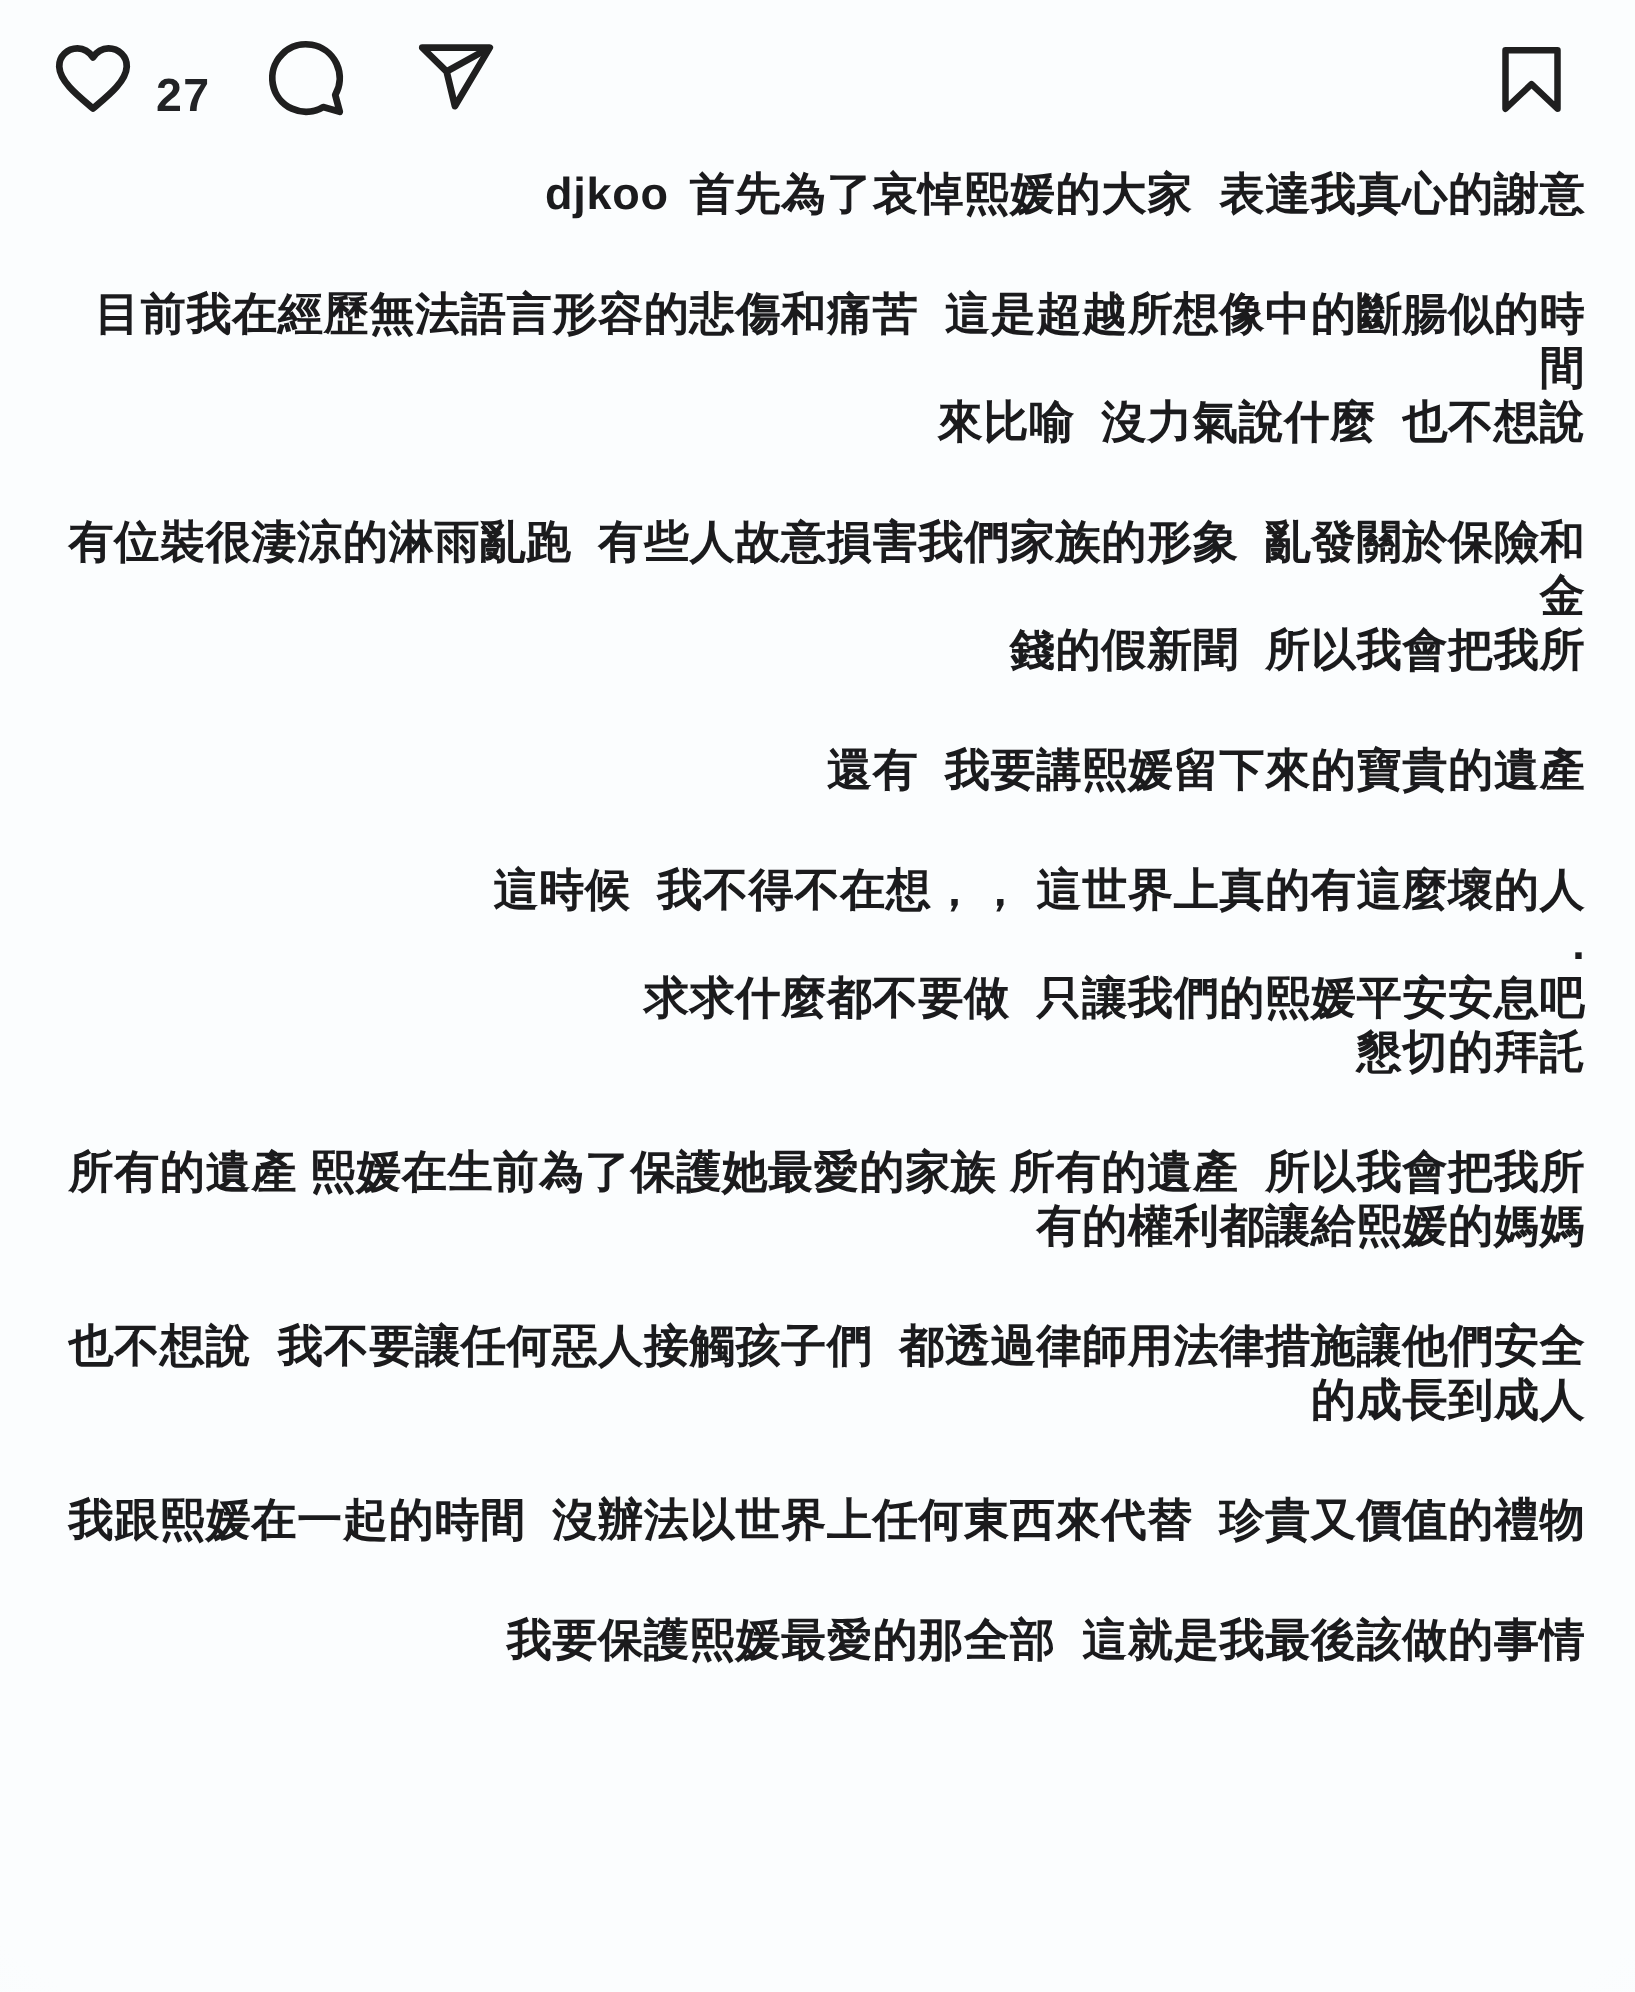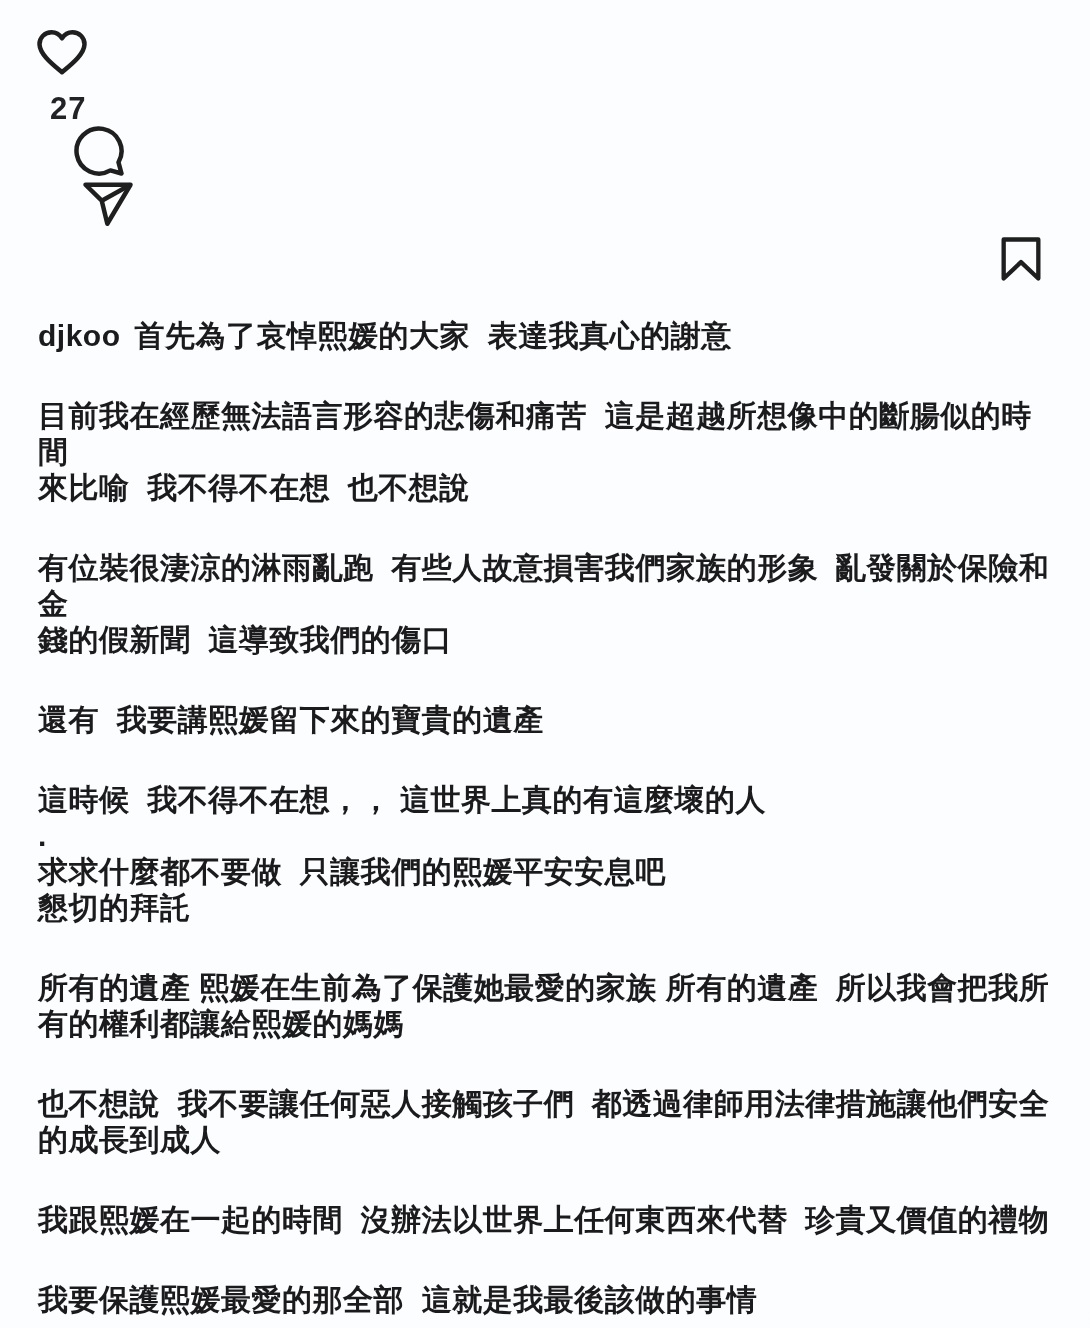--- a/index.html
+++ b/index.html
@@ -8,23 +8,22 @@
     height: 1328px;
     overflow: hidden;
     background: radial-gradient(ellipse 150% 120% at 50% 45%, #fbfdfe 55%, #f1f3f5 100%);
     font-family: "Liberation Sans", sans-serif;
     color: #1b1b1d;
   }
 
   
   .action-bar {
     display: flex;
-    align-items: flex-start;
+    align-items: flex-end;
     padding: 25px 43px 0 35px;
-    flex-direction: column;
   }
   .icon-btn {
     display: inline-flex;
     align-items: center;
     justify-content: center;
     background: none;
     border: none;
     padding: 0;
     cursor: pointer;
     color: #1f1f1f;
@@ -47,20 +46,21 @@
     padding: 33px 33px 0 38px;
   }
   .para {
     margin: 0 0 44px 0;
     font-size: 30px;
     line-height: 36px;
     font-weight: 600;
     letter-spacing: 0.5px;
     white-space: pre-wrap;
     color: #1b1b1d;
+    text-align: right;
   }
   .para:last-child { margin-bottom: 0; }
   .username {
     font-weight: 700;
     margin-right: 14px;
   }
 </style>
 </head>
 <body>
 
@@ -103,23 +103,23 @@
       </span>
     </button>
 
   </div>
 
   <div class="caption">
 
     <p class="para"><span class="username">djkoo</span><span>首先為了哀悼熙媛的大家  表達我真心的謝意</span></p>
 
     <p class="para">目前我在經歷無法語言形容的悲傷和痛苦  這是超越所想像中的斷腸似的時間
-來比喻  我不得不在想  也不想說</p>
+來比喻  沒力氣說什麼  也不想說</p>
     <p class="para">有位裝很淒涼的淋雨亂跑  有些人故意損害我們家族的形象  亂發關於保險和金
-錢的假新聞  這導致我們的傷口</p>
+錢的假新聞  所以我會把我所</p>
     <p class="para">還有  我要講熙媛留下來的寶貴的遺產</p>
     <p class="para">這時候  我不得不在想，， 這世界上真的有這麼壞的人
 .
 求求什麼都不要做  只讓我們的熙媛平安安息吧
 懇切的拜託</p>
     <p class="para">所有的遺產 熙媛在生前為了保護她最愛的家族 所有的遺產  所以我會把我所
 有的權利都讓給熙媛的媽媽</p>
     <p class="para">也不想說  我不要讓任何惡人接觸孩子們  都透過律師用法律措施讓他們安全
 的成長到成人</p>
     <p class="para">我跟熙媛在一起的時間  沒辦法以世界上任何東西來代替  珍貴又價值的禮物</p>

